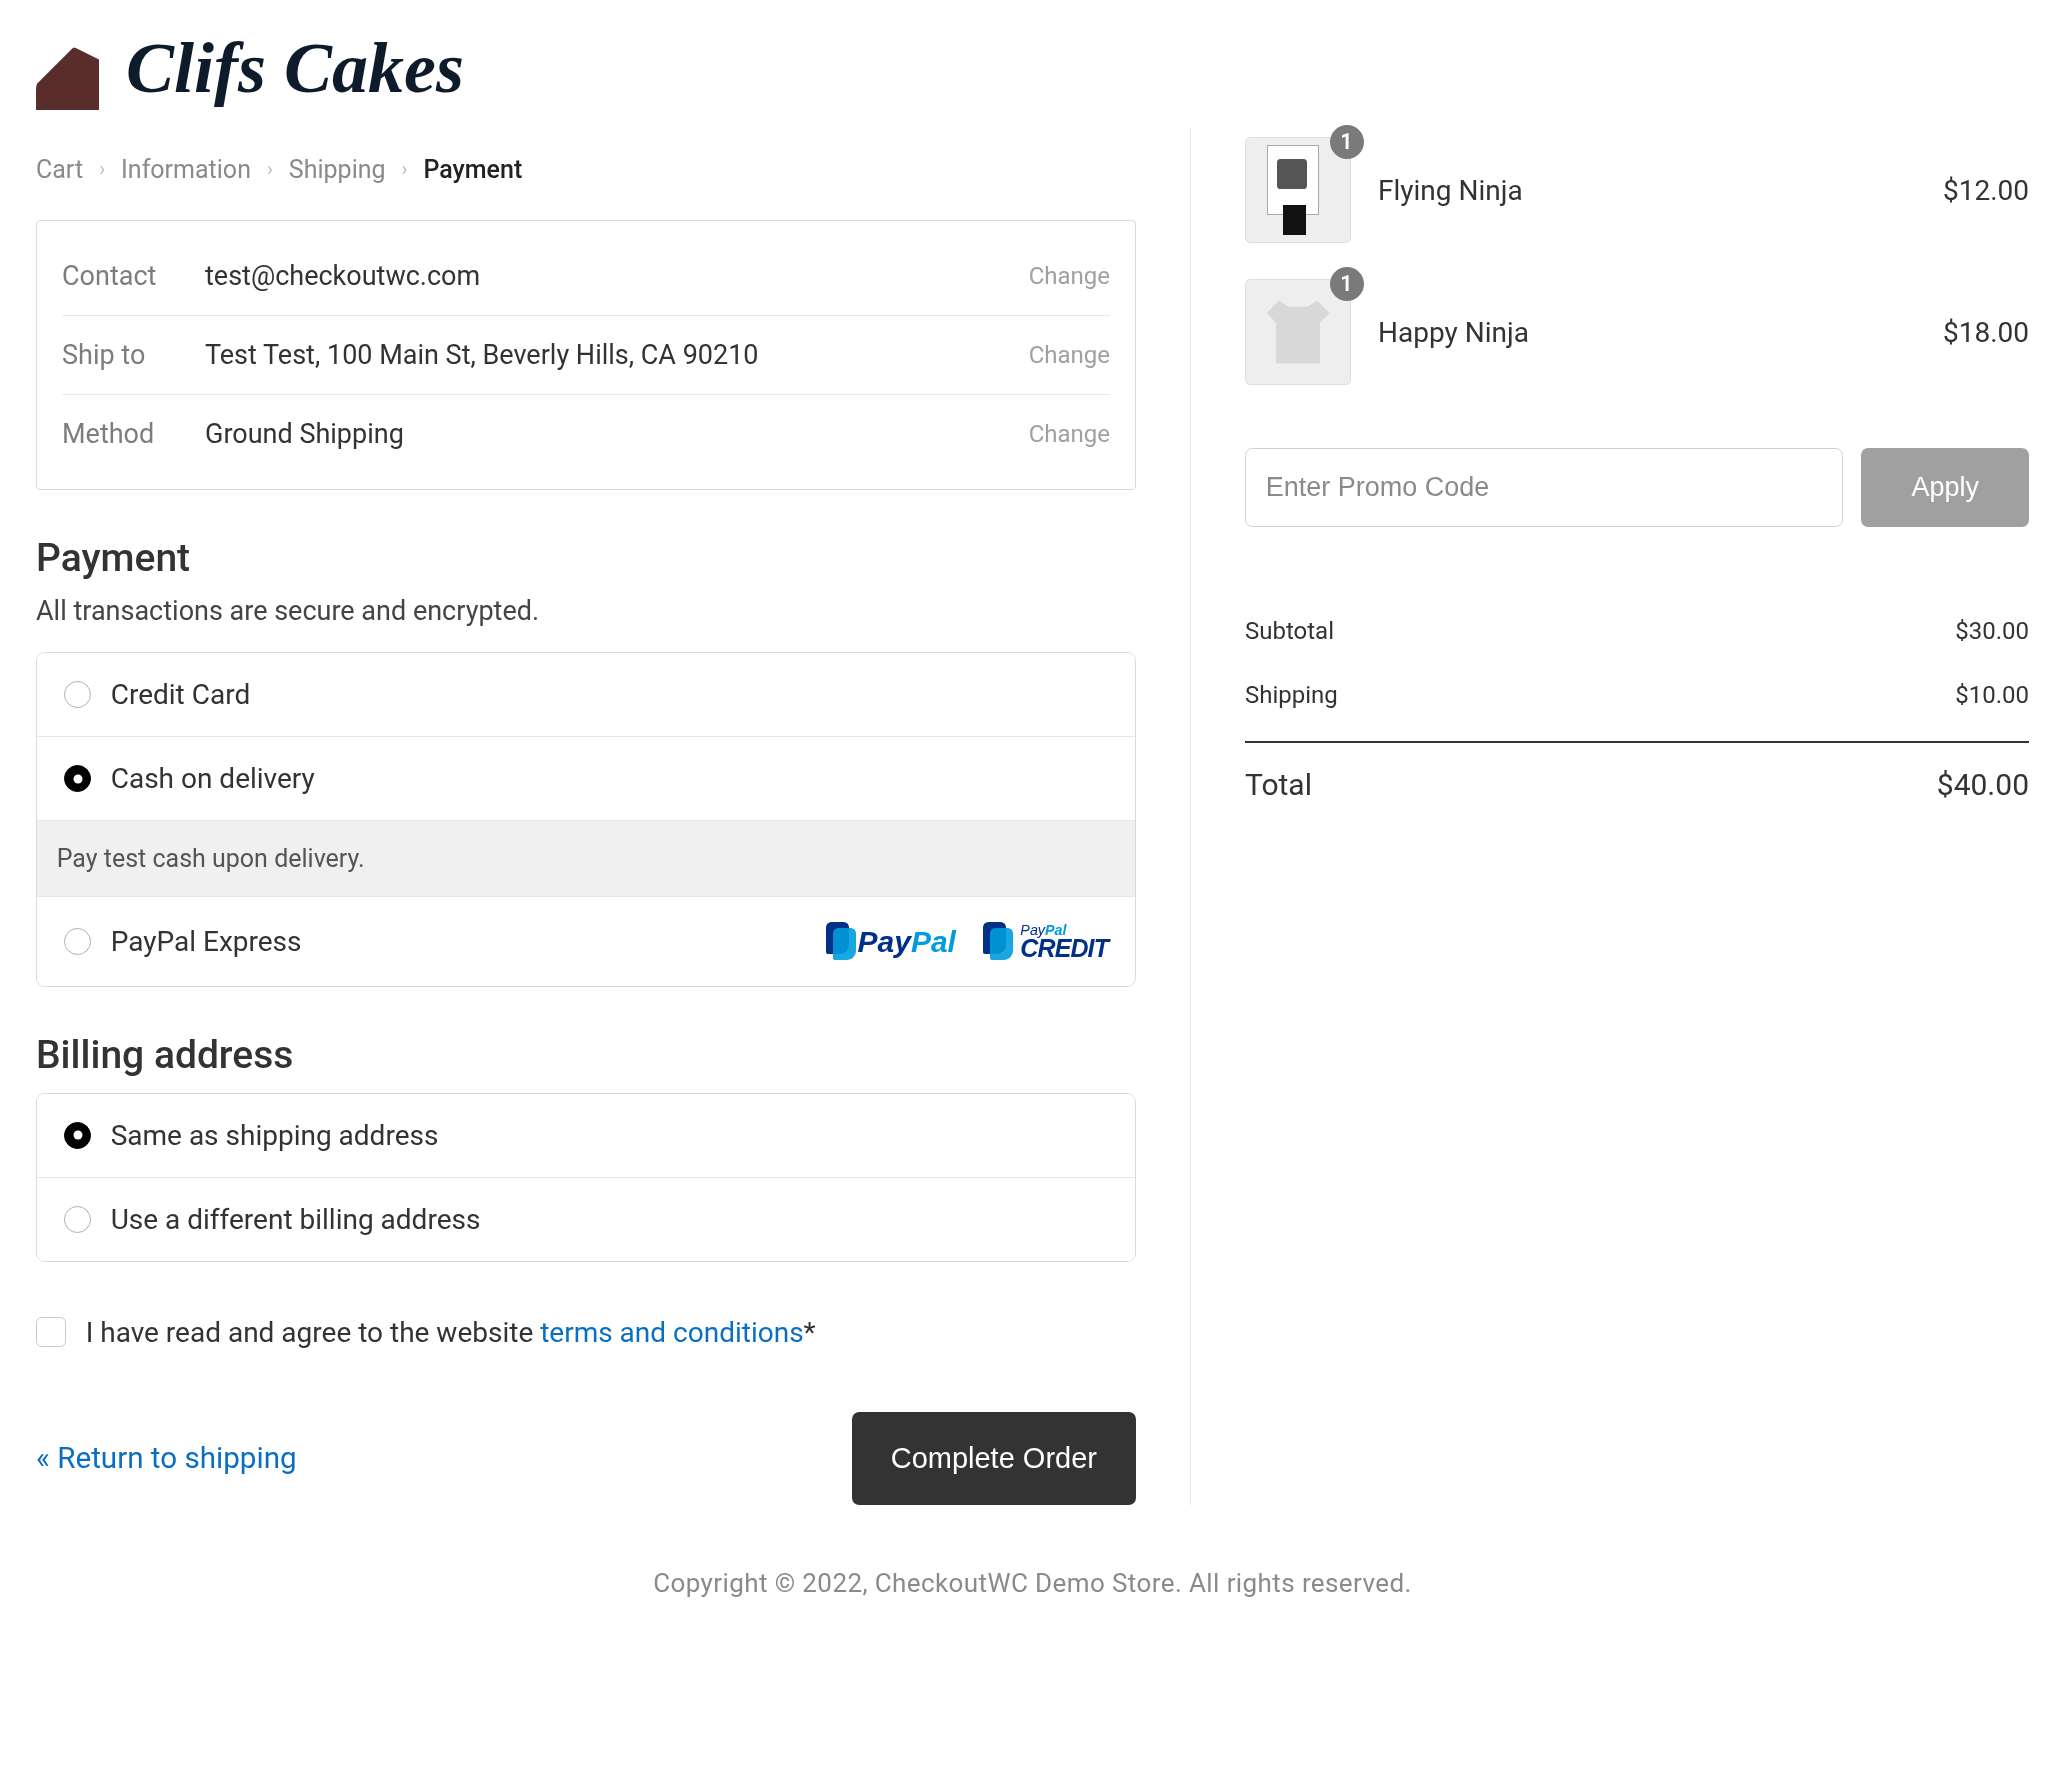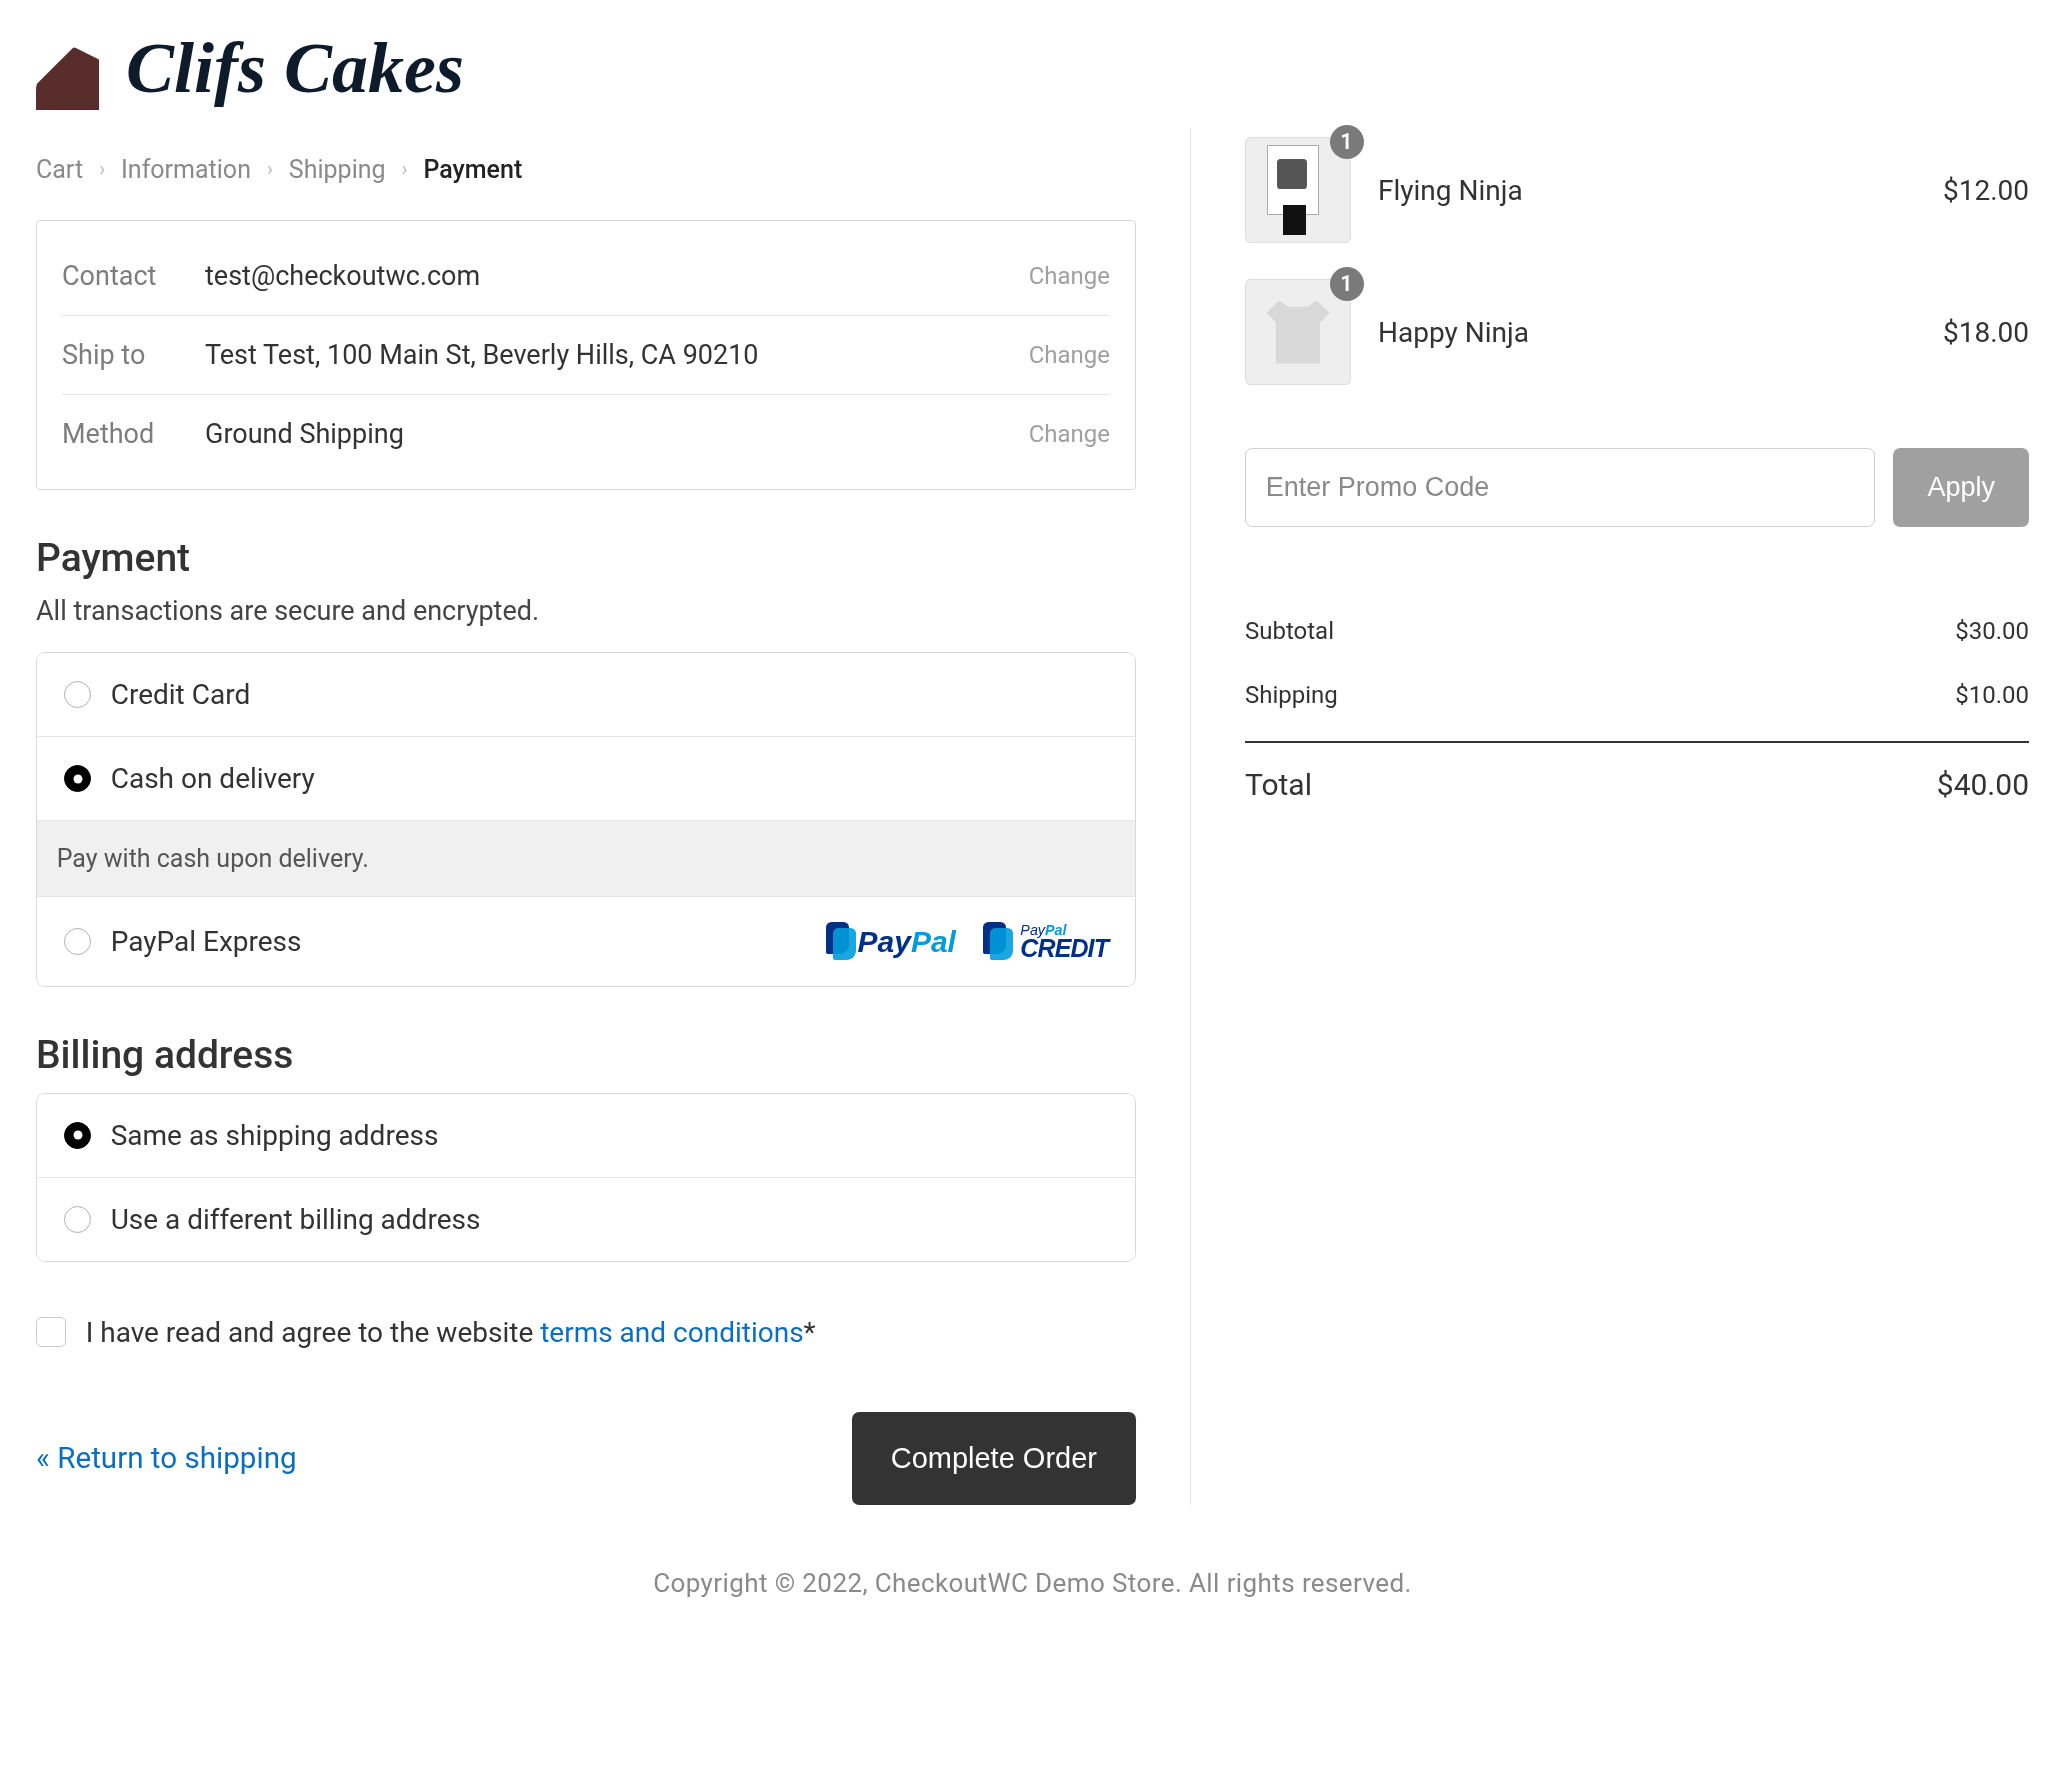--- a/index.html
+++ b/index.html
@@ -227,21 +227,21 @@
     padding: 23px 19.7px;
     font-size:27px;
     color:#333;
   }
   .promo-input::placeholder{ color:#8a8a8a; }
   .apply-btn{
     background:#a0a0a0;
     color:#fff;
     border:none;
     border-radius:7.2px;
-    padding:0 34px;
+    padding:0 50px;
     font-size:27px;
     cursor:pointer;
   }
   .totals .trow{
     display:flex; justify-content:space-between;
     padding: 18px 0;
     font-size:24px;
     color:#333;
   }
   .totals .divider{ border-top:2.7px solid #333; margin:14.3px 0 5.4px 0;}
@@ -297,21 +297,21 @@
 
     <div class="option-box">
       <div class="option-row">
         <div class="radio"></div>
         <span>Credit Card</span>
       </div>
       <div class="option-row">
         <div class="radio checked"></div>
         <span>Cash on delivery</span>
       </div>
-      <div class="option-desc">Pay with cash upon delivery.</div>
+      <div class="option-desc">Pay test cash upon delivery.</div>
       <div class="option-row">
         <div class="radio"></div>
         <span>PayPal Express</span>
         <span class="spacer"></span>
         <div class="paypal-logos">
           <div class="paypal-logo">
             <span class="pp-mark">
                 <span class="a"></span>
                 <span class="b"></span>
               </span>

